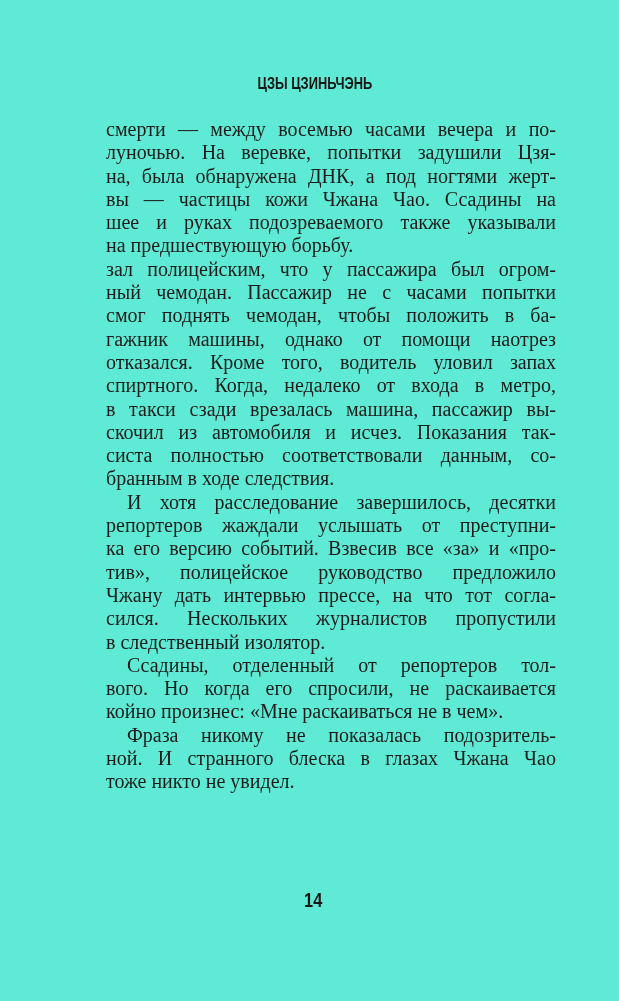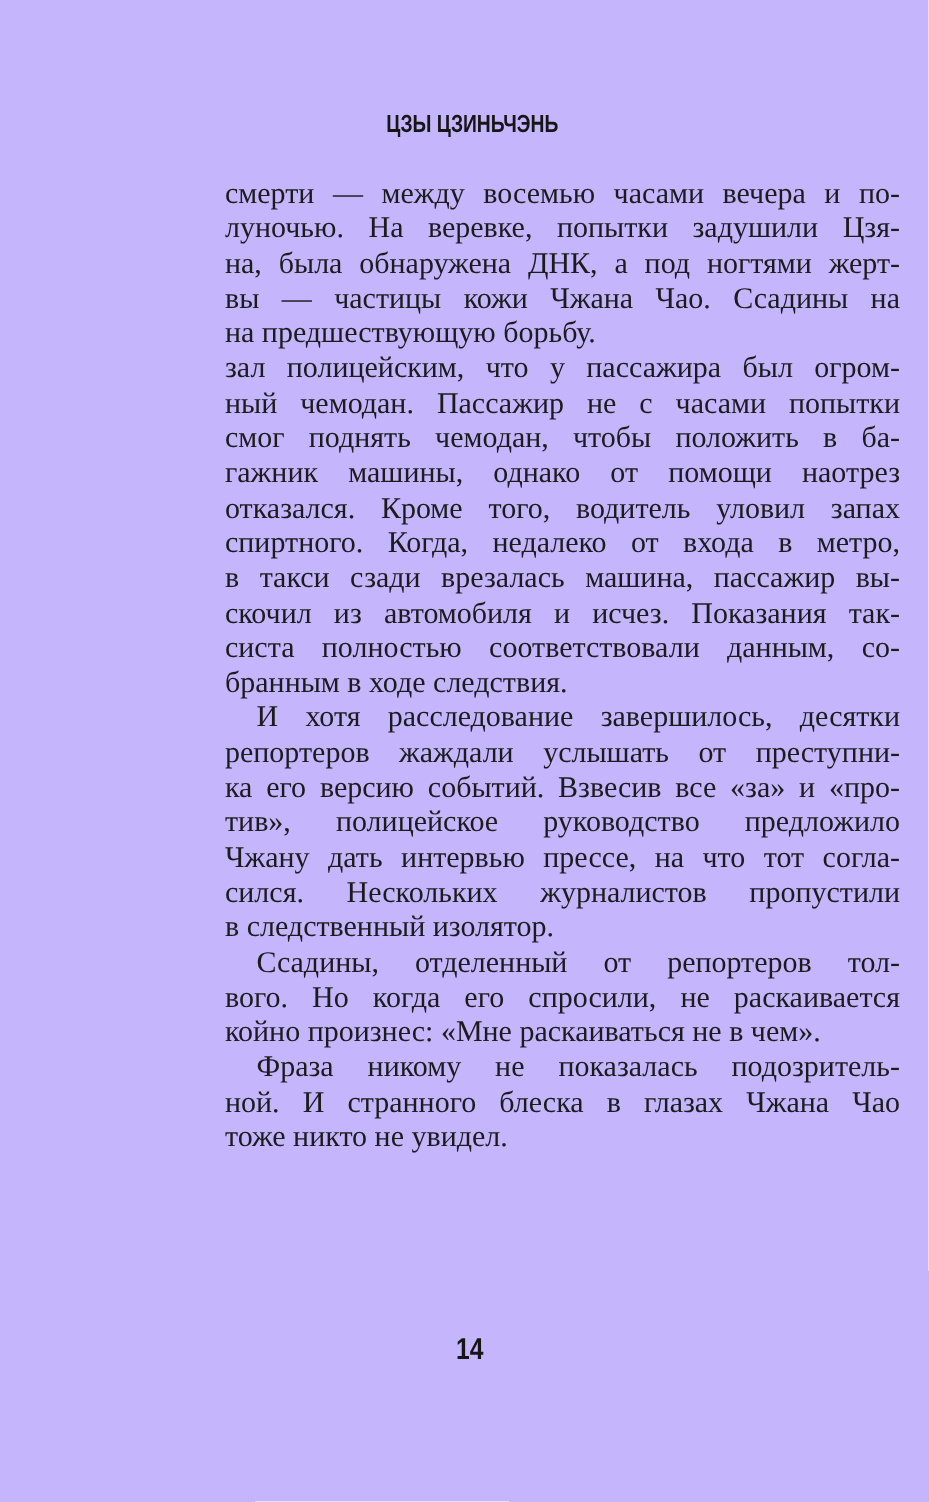--- a/index.html
+++ b/index.html
@@ -4,21 +4,21 @@
 <style>
   html, body {
     margin: 0;
     padding: 0;
     background: #ffffff;
   }
   .page {
     position: relative;
     width: 619px;
     height: 1001px;
-    background: #c4b5fd;
+    background: #5eead4;
     overflow: hidden;
     font-family: "Liberation Serif", serif;
   }
   .running-header {
     position: absolute;
     top: 74px;
     left: 0;
     width: 619px;
     text-align: center;
     font-family: "Liberation Sans", sans-serif;
@@ -32,21 +32,20 @@
   }
   .body-text {
     position: absolute;
     left: 106px;
     top: 118px;
     width: 450px;
     font-family: "Liberation Serif", serif;
     font-size: 20px;
     line-height: 23.3px;
     color: #1c1c1c;
-    margin-left: 44px;
   }
   .paragraph {
     margin: 0;
   }
   .line {
     text-align: justify;
     text-align-last: justify;
     white-space: normal;
   }
   .line.last {
@@ -74,20 +73,21 @@
 
 <div class="page">
   <div class="running-header">ЦЗЫ ЦЗИНЬЧЭНЬ</div>
 
   <div class="body-text">
       <div class="paragraph">
         <div class="line">смерти — между восемью часами вечера и по-</div>
         <div class="line">луночью. На веревке, попытки задушили Цзя-</div>
         <div class="line">на, была обнаружена ДНК, а под ногтями жерт-</div>
         <div class="line">вы — частицы кожи Чжана Чао. Ссадины на</div>
+        <div class="line">шее и руках подозреваемого также указывали</div>
         <div class="line last">на предшествующую борьбу.</div>
       </div>
       <div class="paragraph">
         <div class="line">зал полицейским, что у пассажира был огром-</div>
         <div class="line">ный чемодан. Пассажир не с часами попытки</div>
         <div class="line">смог поднять чемодан, чтобы положить в ба-</div>
         <div class="line">гажник машины, однако от помощи наотрез</div>
         <div class="line">отказался. Кроме того, водитель уловил запах</div>
         <div class="line">спиртного. Когда, недалеко от входа в метро,</div>
         <div class="line">в такси сзади врезалась машина, пассажир вы-</div>

